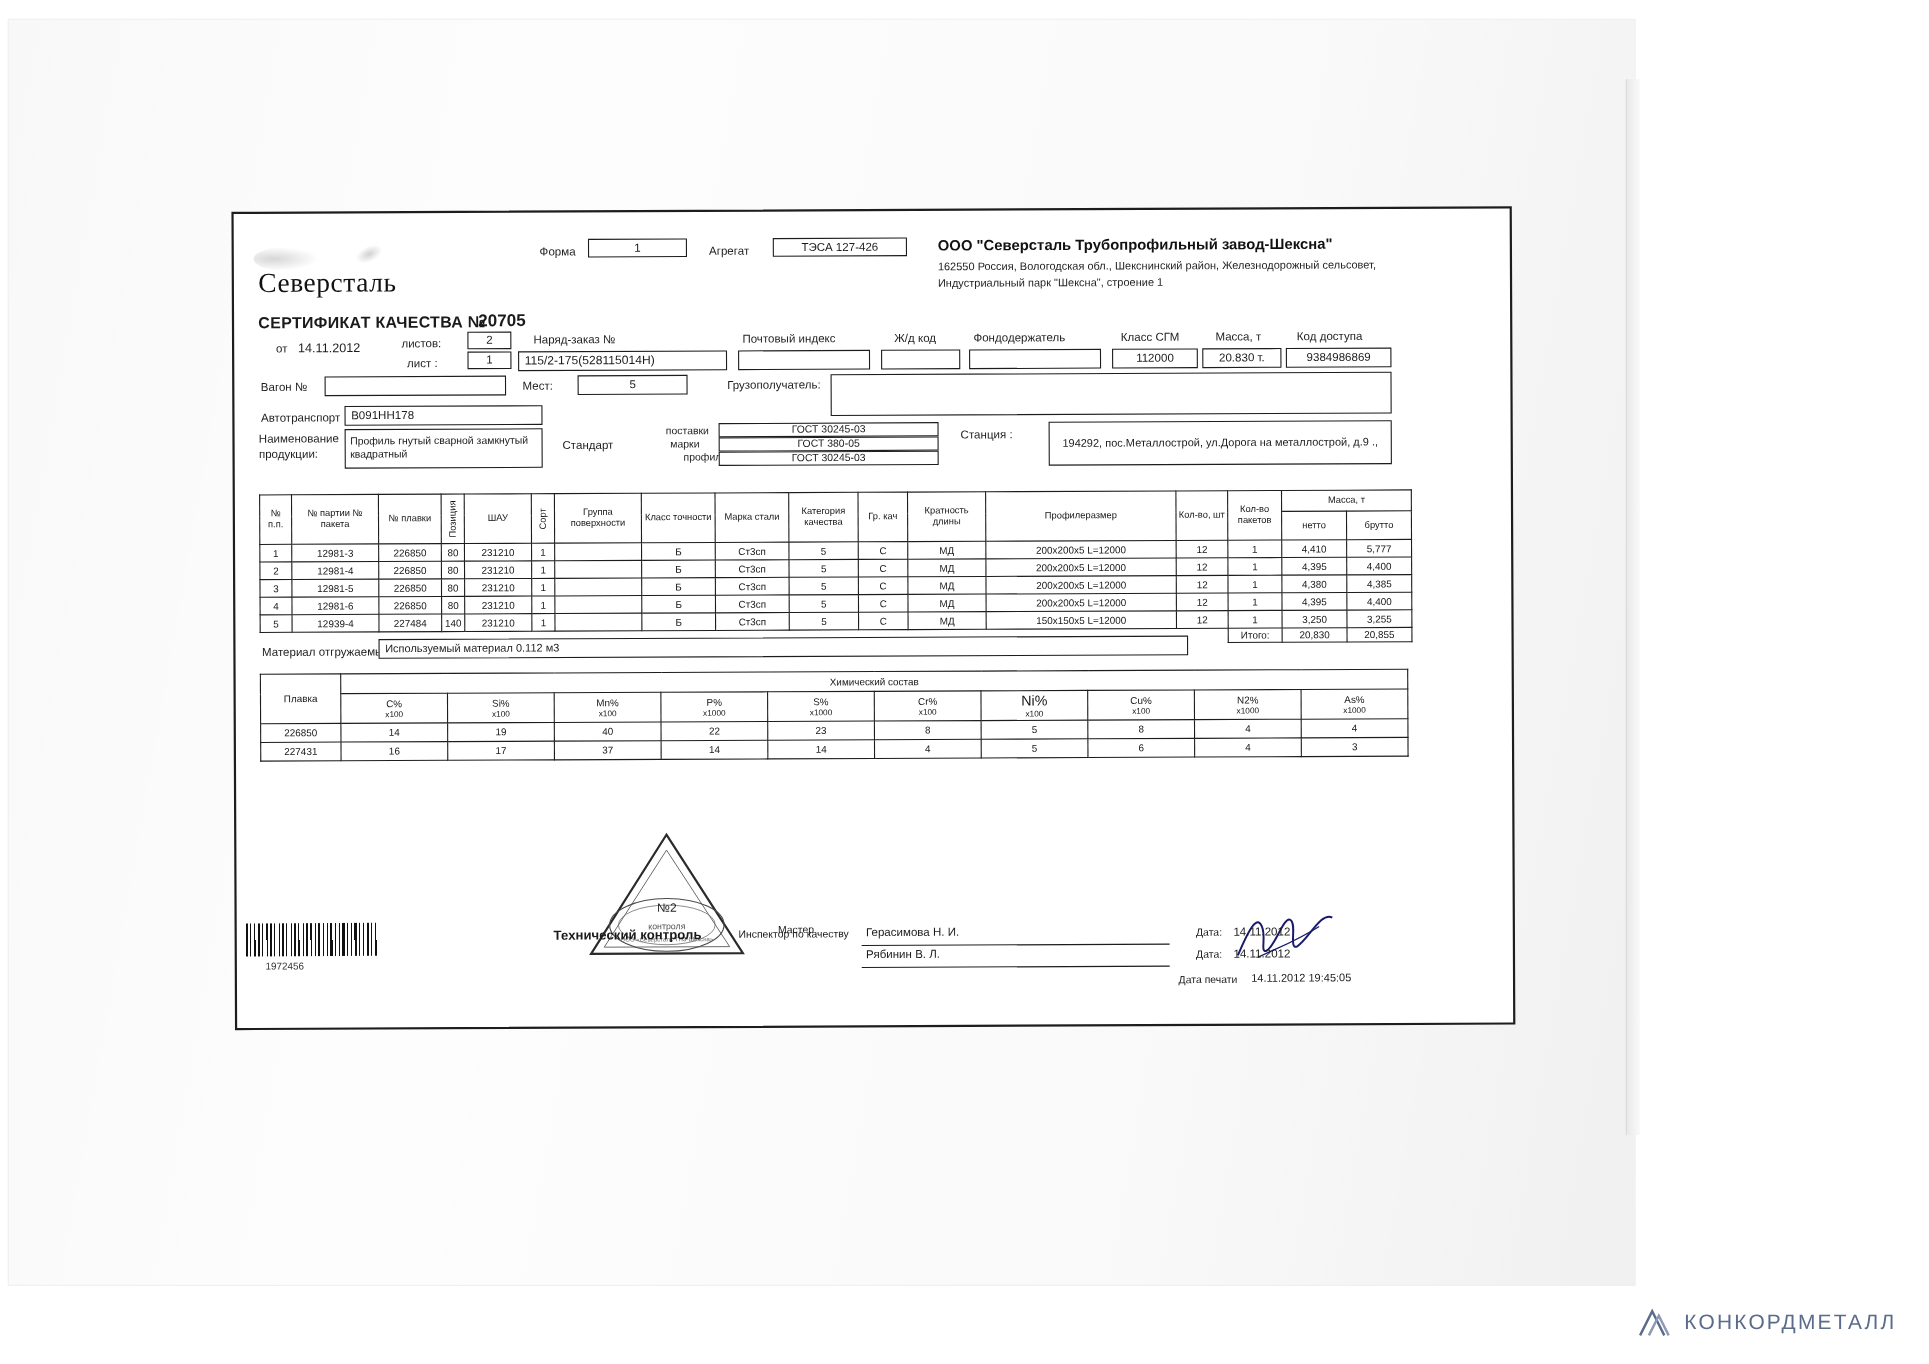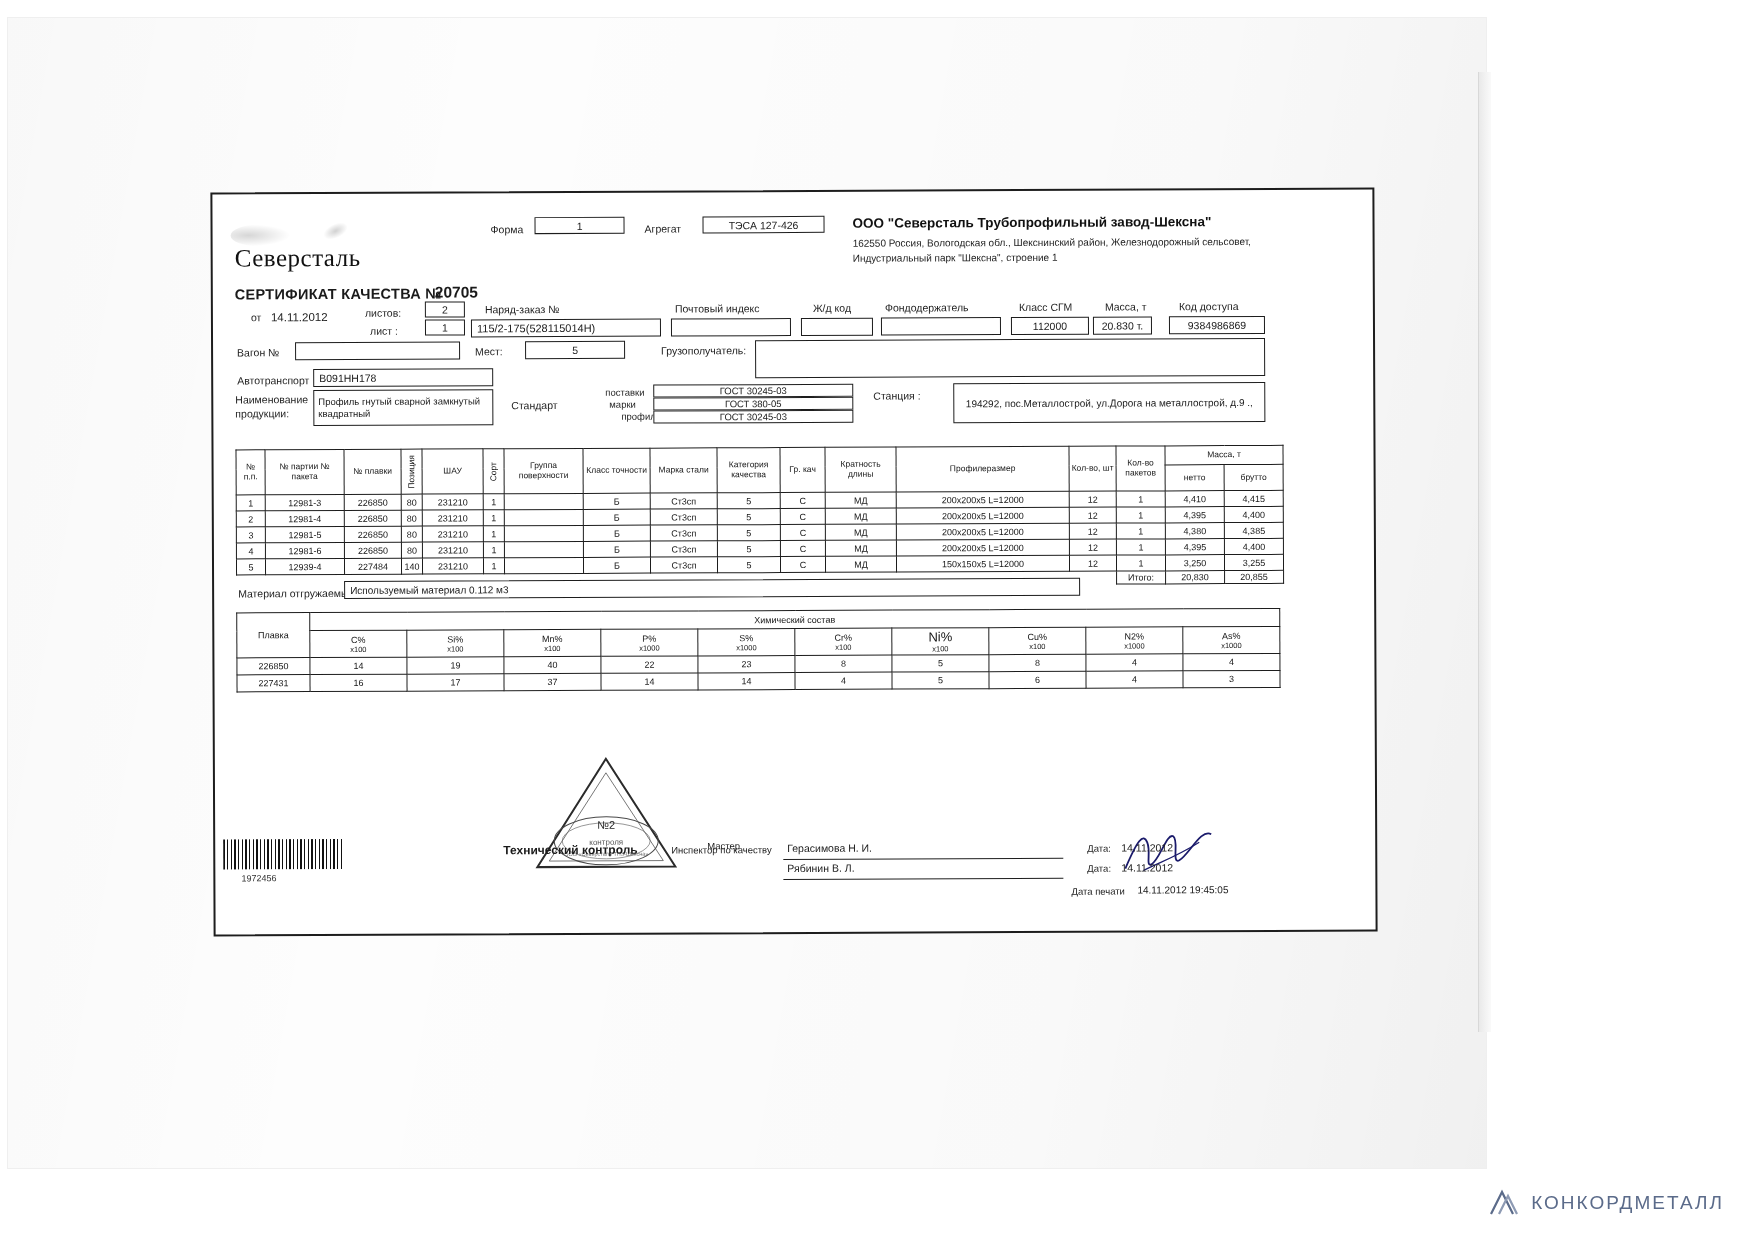--- a/index.html
+++ b/index.html
@@ -167,21 +167,21 @@
     <div class="abs lbl" style="left:600px;top:110px;">Ж/д код</div>
     <div class="abs box" style="left:588px;top:126px;width:72px;height:18px;"></div>
 
     <div class="abs lbl" style="left:672px;top:110px;">Фондодержатель</div>
     <div class="abs box" style="left:668px;top:126px;width:120px;height:18px;"></div>
 
     <div class="abs lbl" style="left:806px;top:110px;">Класс СГМ</div>
     <div class="abs box" style="left:798px;top:126px;width:78px;height:18px;">112000</div>
 
     <div class="abs lbl" style="left:892px;top:110px;">Масса, т</div>
-    <div class="abs box" style="left:880px;top:126px;width:59px;height:18px;">20.830 т.</div>
+    <div class="abs box" style="left:880px;top:126px;width:72px;height:18px;">20.830 т.</div>
 
     <div class="abs lbl" style="left:966px;top:110px;">Код доступа</div>
     <div class="abs box" style="left:956px;top:126px;width:96px;height:18px;">9384986869</div>
 
     <div class="abs lbl" style="left:24px;top:152px;">Вагон №</div>
     <div class="abs box" style="left:82px;top:148px;width:165px;height:18px;"></div>
 
     <div class="abs lbl" style="left:262px;top:152px;">Мест:</div>
     <div class="abs box" style="left:312px;top:148px;width:100px;height:18px;">5</div>
 
@@ -242,21 +242,21 @@
               <td style="height: 13px;"></td>
               <td style="height: 13px;">Б</td>
               <td style="height: 13px;">Ст3сп</td>
               <td style="height: 13px;">5</td>
               <td style="height: 13px;">С</td>
               <td style="height: 13px;">МД</td>
               <td style="height: 13px;">200х200х5 L=12000</td>
               <td style="height: 13px;">12</td>
               <td style="height: 13px;">1</td>
               <td style="height: 13px;">4,410</td>
-              <td style="height: 13px;">4,415</td>
+              <td style="height: 13px;">5,777</td>
             </tr>
             <tr>
               <td style="height: 13px;">2</td>
               <td style="height: 13px;">12981-4</td>
               <td style="height: 13px;">226850</td>
               <td style="height: 13px;">80</td>
               <td style="height: 13px;">231210</td>
               <td style="height: 13px;">1</td>
               <td style="height: 13px;"></td>
               <td style="height: 13px;">Б</td>

